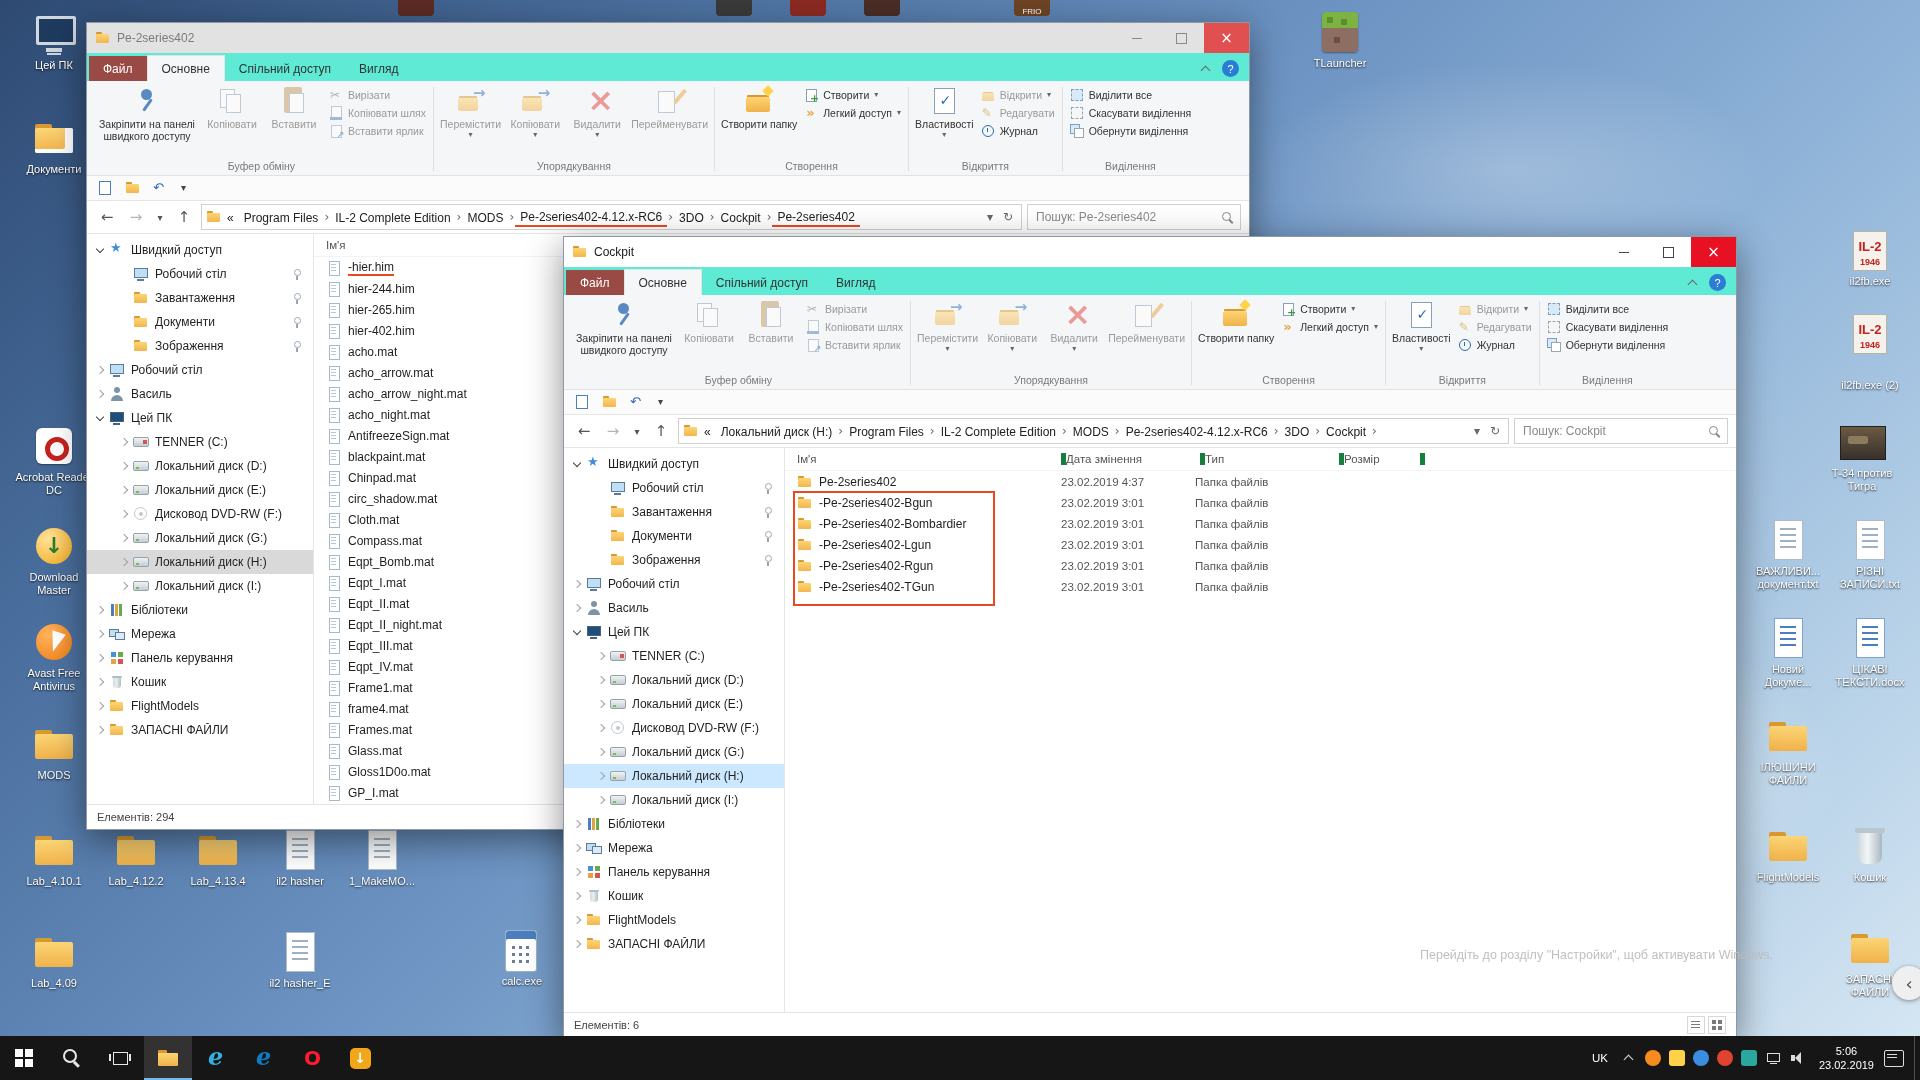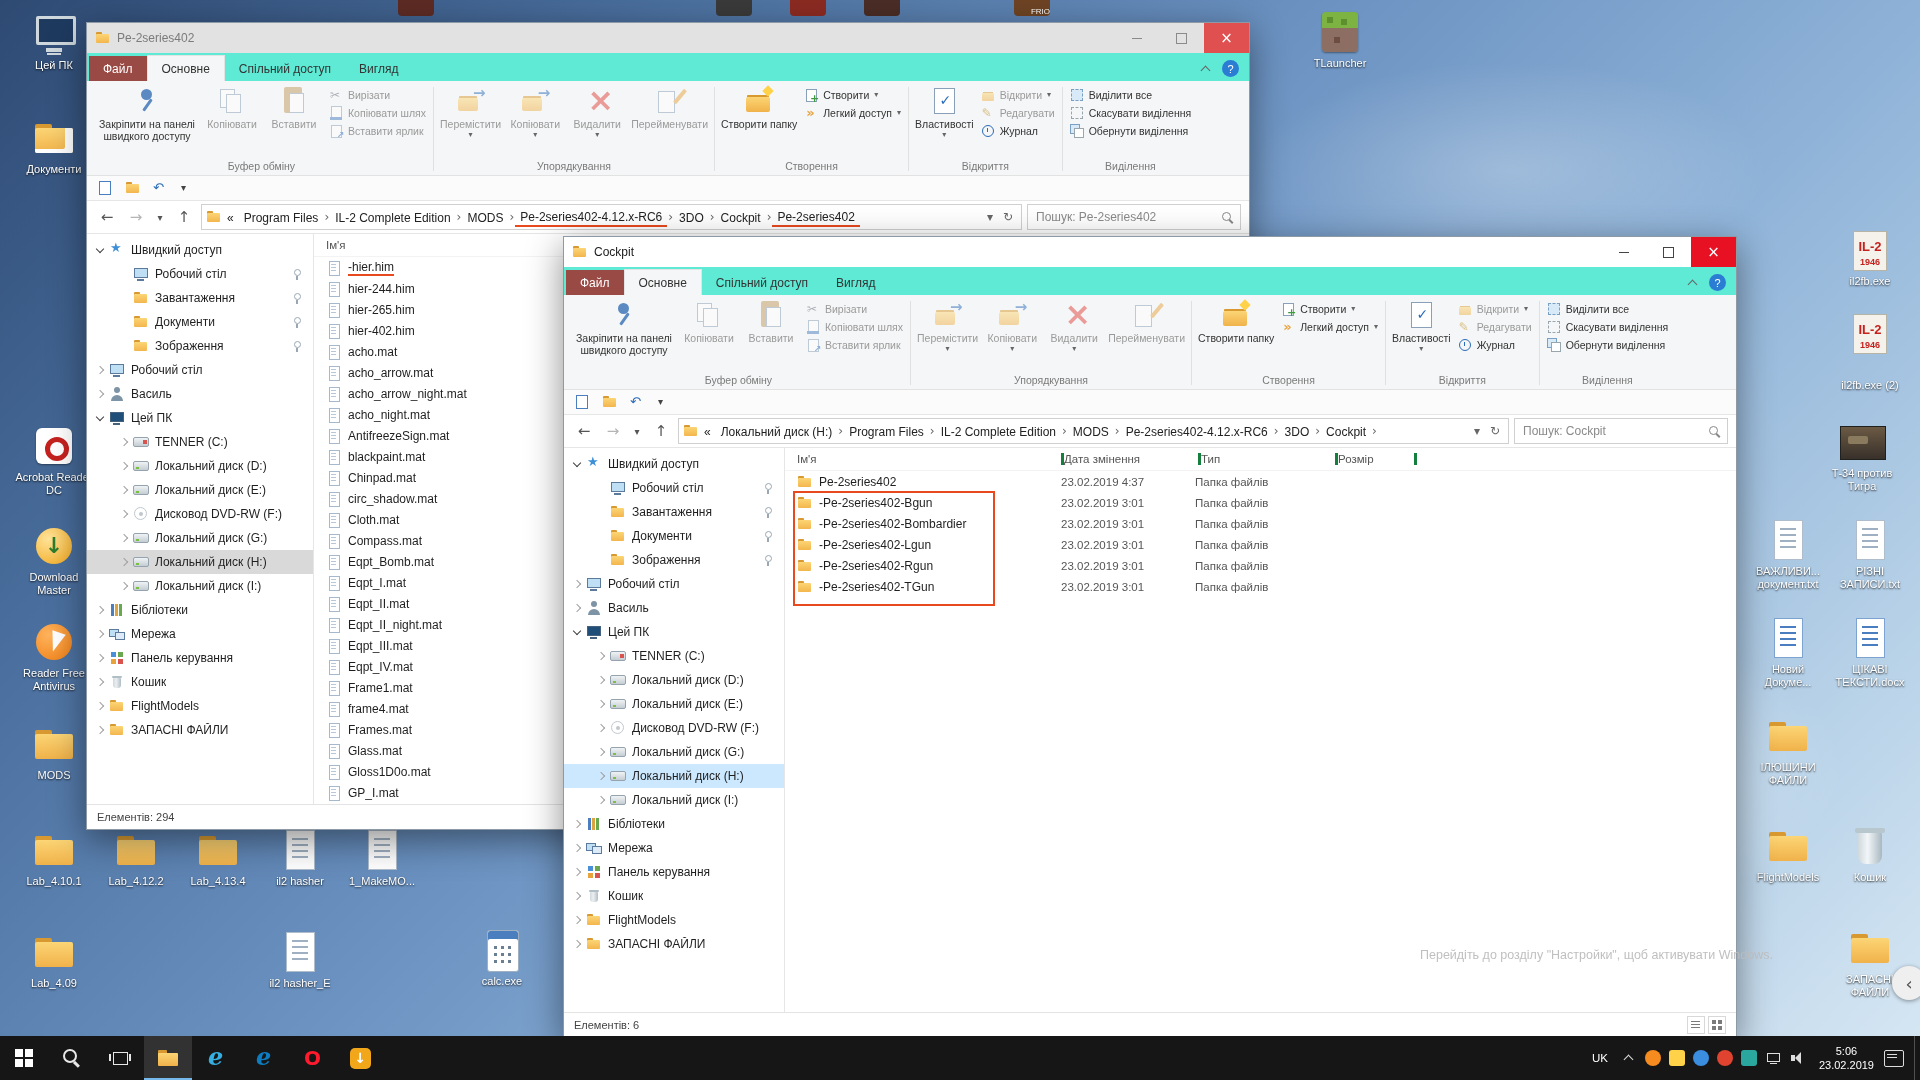--- a/index.html
+++ b/index.html
@@ -38,21 +38,21 @@
   .dk-ic.k-il2::before{content:"IL-2";position:absolute;left:5px;top:3px;width:32px;height:38px;background:#f4f2ea;border:1px solid #b8b4a5;font:bold 13px/30px "Liberation Sans",sans-serif;color:#c5221f;text-align:center;}
   .dk-ic.k-il2::after{content:"1946";position:absolute;left:5px;bottom:5px;width:34px;text-align:center;font:bold 9px/10px "Liberation Sans",sans-serif;color:#c5221f;}
   .dk-ic.k-t34::before{content:"";position:absolute;left:0;top:6px;width:44px;height:32px;background:linear-gradient(#6b5a44,#38302a);border:1px solid #20201c;}
   .dk-ic.k-t34::after{content:"";position:absolute;left:8px;top:16px;width:20px;height:8px;background:#8a7a5e;border-radius:2px;}
   .dk-ic.k-tlauncher::before{content:"";position:absolute;left:4px;top:2px;width:36px;height:40px;border-radius:4px;background:linear-gradient(#7cb342 0 40%,#8d6e63 40%);box-shadow:0 1px 2px rgba(0,0,0,.4);}
   .dk-ic.k-tlauncher::after{content:"";position:absolute;left:9px;top:7px;width:6px;height:6px;background:#5d8f2e;box-shadow:14px 2px 0 #5d8f2e,7px 20px 0 #6d4c41;}
   .dk-ic.k-bin::before{content:"";position:absolute;left:10px;top:8px;width:24px;height:32px;background:linear-gradient(90deg,#cfd8dc,#f2f6f8 40%,#a8b8c0);border-radius:3px 3px 8px 8px;}
   .dk-ic.k-bin::after{content:"";position:absolute;left:7px;top:4px;width:30px;height:5px;background:#b8c6cd;border-radius:2px;}
   .dk-ic.k-calc::before{content:"";position:absolute;left:7px;top:2px;width:30px;height:40px;background:#fff;border:1px solid #9fb0c0;border-radius:3px;box-shadow:inset 0 8px 0 #4a7ebf;}
   .dk-ic.k-calc::after{content:"";position:absolute;left:12px;top:16px;width:20px;height:20px;background:radial-gradient(circle,#6a7f93 1.5px,transparent 1.6px);background-size:7px 7px;}
-  .partial{position:absolute;top:0;width:36px;height:16px;border-radius:0 0 4px 4px;display:flex;align-items:flex-end;justify-content:flex-end;font-size:8px;color:#fff;z-index:2;}
+  .partial{position:absolute;top:0;width:36px;height:16px;border-radius:0 0 4px 4px;display:flex;align-items:flex-end;justify-content:center;font-size:8px;color:#fff;z-index:2;}
   .p-a{background:#5d2b24;} .p-b{background:#3a3a3a;} .p-c{background:#8c2b22;} .p-d{background:#4a2d26;} .p-e{background:#6e4424;}
   
   .window{position:absolute;background:#fff;border:1px solid #8d9aa5;box-shadow:0 10px 34px rgba(0,0,0,.45);display:flex;flex-direction:column;}
   #win1{left:86px;top:22px;width:1162px;height:806px;z-index:10;}
   #win2{left:563px;top:236px;width:1172px;height:800px;z-index:20;}
   .titlebar{height:30px;flex:none;display:flex;align-items:center;padding-left:8px;gap:6px;}
   .win-active .titlebar{background:#fff;color:#1a1a1a;}
   .win-inactive .titlebar{background:#e2e2e2;color:#7b7b7b;}
   .tb-title{font-size:12px;}
   .caps{margin-left:auto;display:flex;height:100%;}
@@ -177,21 +177,21 @@
   .ic16.k-dvd::after{content:"";position:absolute;left:6px;top:6px;width:4px;height:4px;border-radius:50%;background:#c0c8ce;}
   .ic16.k-lib::before{content:"";position:absolute;left:2px;top:2px;width:3px;height:12px;background:#4a7ebf;box-shadow:4px 0 0 #d9a441,8px 0 0 #6aa84f;}
   .ic16.k-net::before{content:"";position:absolute;left:0;top:3px;width:8px;height:6px;border:1px solid #5b7a9c;background:#bfe0f4;}
   .ic16.k-net::after{content:"";position:absolute;right:0;bottom:2px;width:8px;height:6px;border:1px solid #5b7a9c;background:#dcebf7;}
   .ic16.k-ctrl::before{content:"";position:absolute;left:2px;top:2px;width:5px;height:5px;background:#4a90d9;box-shadow:7px 0 0 #6aa84f,0 7px 0 #e8a33d,7px 7px 0 #d9534f;}
   .ic16.k-bin::before{content:"";position:absolute;left:4px;top:4px;width:8px;height:10px;background:linear-gradient(90deg,#cfd8dc,#eceff1 40%,#b0bec5);border-radius:1px 1px 3px 3px;}
   .ic16.k-bin::after{content:"";position:absolute;left:3px;top:2px;width:10px;height:2px;background:#b0bec5;border-radius:1px;}
   
   .flist{flex:1;position:relative;overflow:hidden;min-width:0;}
   .fhead{height:22px;display:flex;align-items:center;font-size:11.5px;color:#555;padding-left:12px;border-bottom:1px solid #f3f3f3;}
-  .fh-cell{border-right:3px solid #15803d;padding-right:6px;}
+  .fh-cell{border-right:5px solid #15803d;padding-right:6px;}
   .file-row{height:21px;display:flex;align-items:center;font-size:12px;color:#1f1f1f;padding-left:12px;gap:6px;}
   .file-row.annotated .file-name{border-bottom:2px solid var(--ann,#e8491f);}
   .c-name{flex:0 0 258px;display:flex;align-items:center;gap:6px;overflow:hidden;white-space:nowrap;}
   .c-date{flex:0 0 128px;color:#555;font-size:11.5px;}
   .c-type{flex:0 0 128px;color:#555;font-size:11.5px;}
   .c-size{flex:0 0 70px;color:#555;font-size:11.5px;}
   .annot-rect{position:absolute;left:8px;top:43px;width:198px;height:111px;border:2px solid var(--ann,#e8491f);pointer-events:none;z-index:5;}
   
   .status{height:24px;flex:none;border-top:1px solid #e4e4e4;display:flex;align-items:center;font-size:11px;color:#444;padding:0 10px;}
   .views{margin-left:auto;display:flex;gap:3px;}
@@ -287,21 +287,21 @@
         <span class="dk-lbl">Acrobat Reader DC</span>
       </div>
 
       <div class="dk" style="left: 14px; top: 524px;">
         <span class="dk-ic k-dm"></span>
         <span class="dk-lbl">Download Master</span>
       </div>
 
       <div class="dk" style="left: 14px; top: 620px;">
         <span class="dk-ic k-avast"></span>
-        <span class="dk-lbl">Reader Free Antivirus</span>
+        <span class="dk-lbl">Avast Free Antivirus</span>
       </div>
 
       <div class="dk" style="left: 14px; top: 722px;">
         <span class="dk-ic k-folder"></span>
         <span class="dk-lbl">MODS</span>
       </div>
 
       <div class="dk" style="left: 14px; top: 828px;">
         <span class="dk-ic k-folder"></span>
         <span class="dk-lbl">Lab_4.10.1</span>
@@ -330,21 +330,21 @@
       <div class="dk" style="left: 14px; top: 930px;">
         <span class="dk-ic k-folder"></span>
         <span class="dk-lbl">Lab_4.09</span>
       </div>
 
       <div class="dk" style="left: 260px; top: 930px;">
         <span class="dk-ic k-page"></span>
         <span class="dk-lbl">il2 hasher_E</span>
       </div>
 
-      <div class="dk" style="left: 462px; top: 928px;">
+      <div class="dk" style="left: 462px; top: 928px; align-items: flex-end;">
         <span class="dk-ic k-calc"></span>
         <span class="dk-lbl">calc.exe</span>
       </div>
 
       <div class="dk" style="left: 1300px; top: 10px;">
         <span class="dk-ic k-tlauncher"></span>
         <span class="dk-lbl">TLauncher</span>
       </div>
 
       <div class="dk" style="left: 1830px; top: 228px;">

